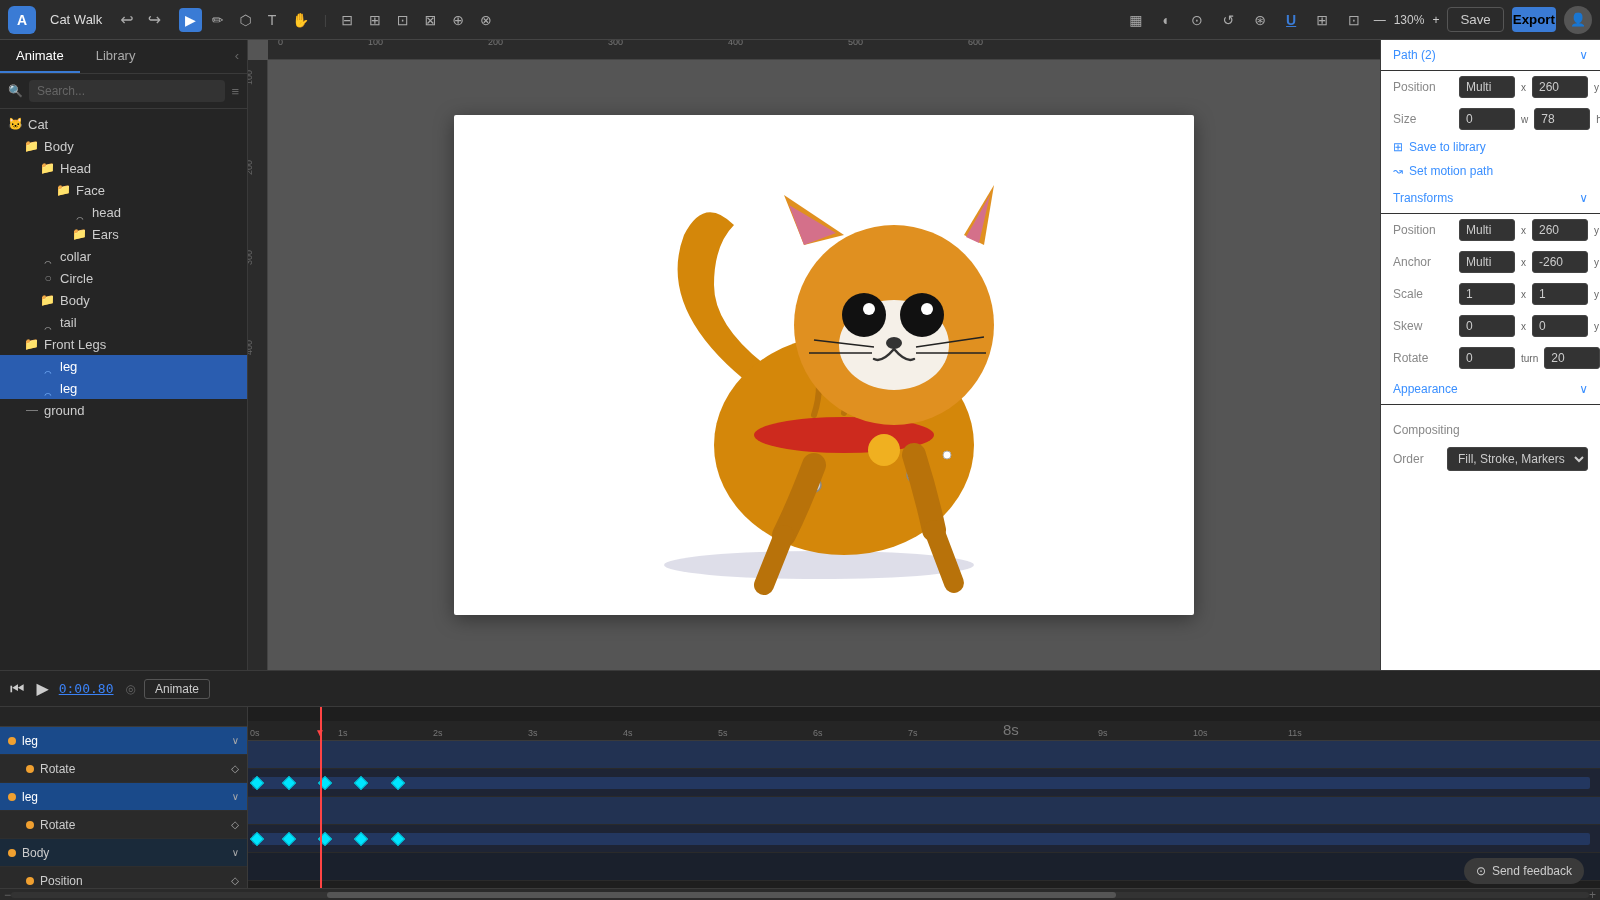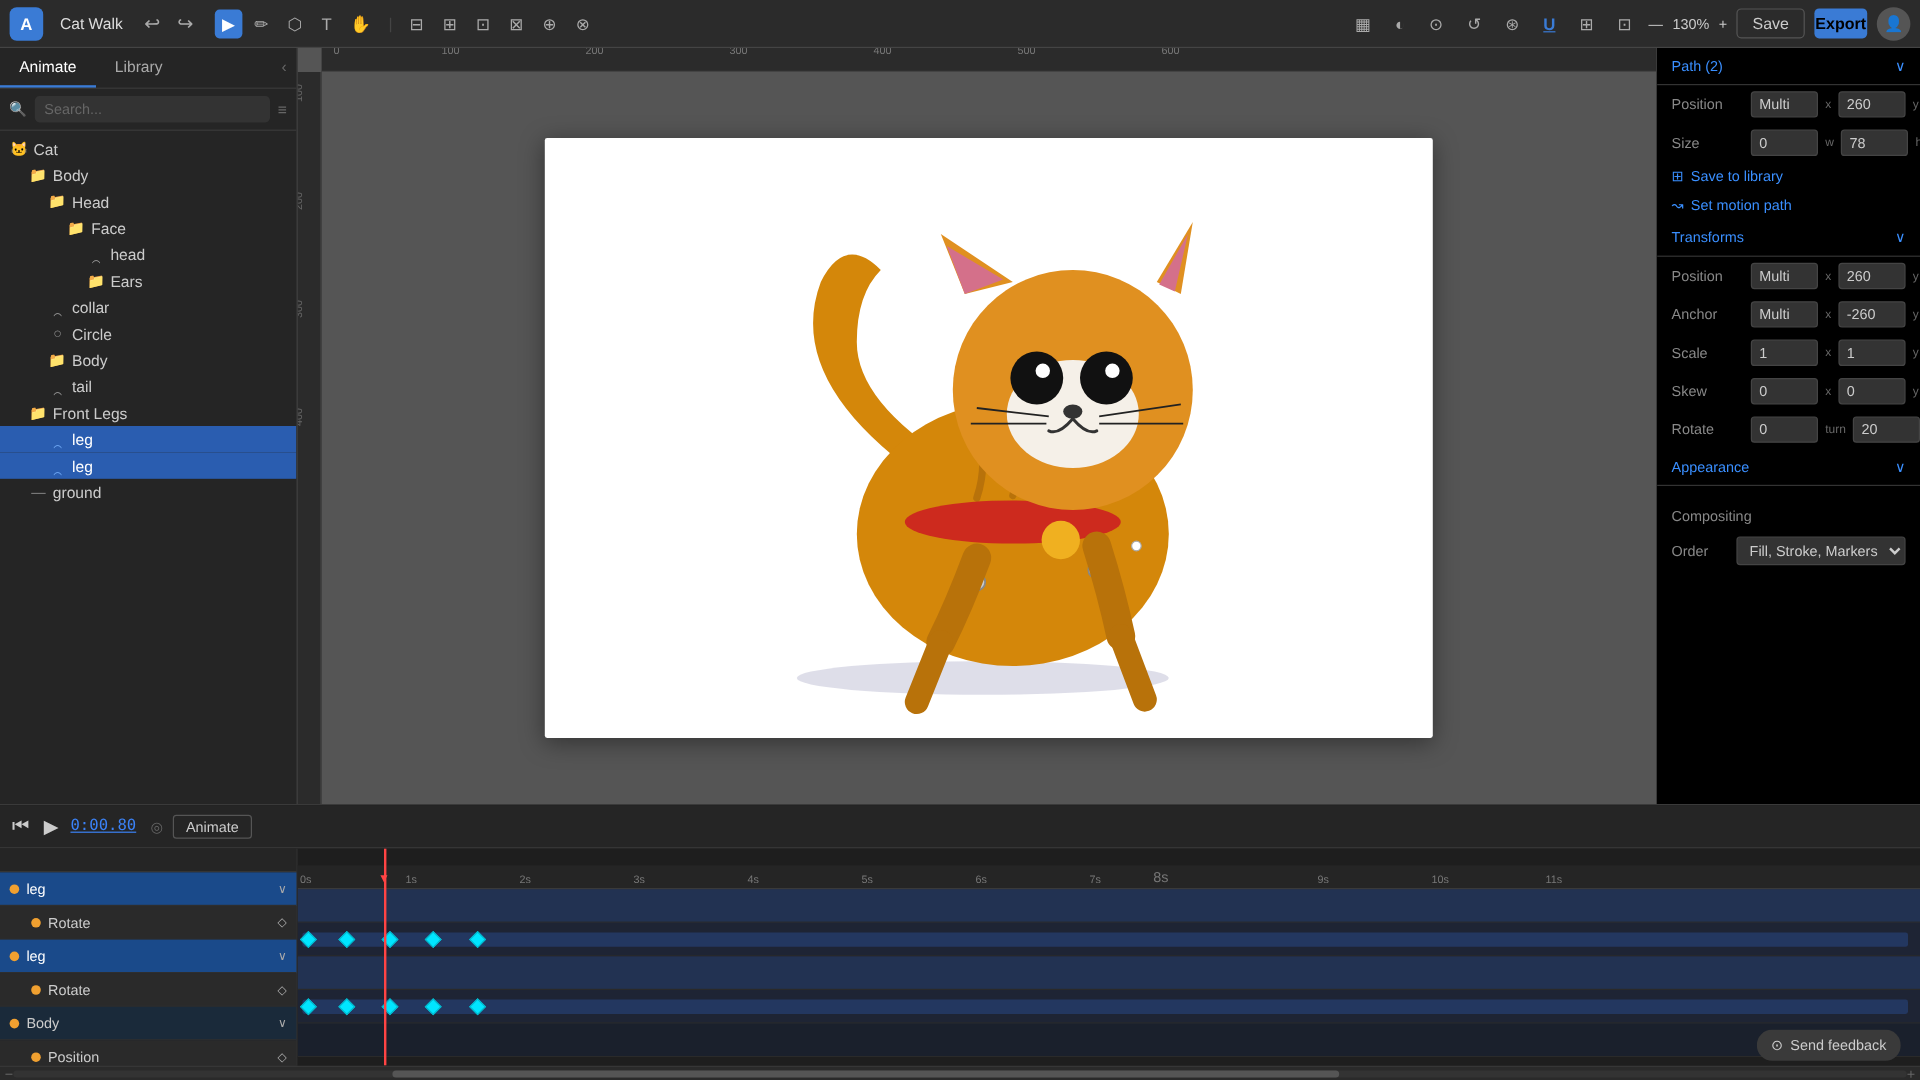--- a/index.html
+++ b/index.html
@@ -44,21 +44,21 @@
     .folder-icon { color: #e8a040; }
     .bone-icon { color: #aaa; }
 
     
     .canvas-area { flex: 1; background: #555; position: relative; overflow: hidden; }
     .ruler-top { height: 20px; background: #2b2b2b; border-bottom: 1px solid #444; display: flex; align-items: flex-end; padding-bottom: 2px; overflow: hidden; }
     .ruler-left { width: 20px; background: #2b2b2b; border-right: 1px solid #444; position: absolute; top: 20px; left: 0; bottom: 0; }
     .canvas-bg { width: 740px; height: 500px; background: #fff; position: relative; border-radius: 2px; box-shadow: 0 4px 20px rgba(0,0,0,0.4); }
 
     
-    .right-panel { width: 220px; background: #000000; border-left: 1px solid #3a3a3a; flex-shrink: 0; display: flex; flex-direction: column; overflow-y: auto; }
+    .right-panel { width: 220px; background: #ffffff; border-left: 1px solid #3a3a3a; flex-shrink: 0; display: flex; flex-direction: column; overflow-y: auto; }
 
     .section-header { display: flex; align-items: center; justify-content: space-between; padding: 8px 12px; cursor: pointer; font-size: 12px; color: #3a8fff; border-bottom: 1px solid #333; }
     .prop-row { display: flex; align-items: center; padding: 5px 12px; gap: 6px; }
     .prop-label { width: 60px; font-size: 12px; color: #888; flex-shrink: 0; }
     .prop-input { background: #333; border: 1px solid #444; color: #ccc; padding: 3px 6px; border-radius: 3px; font-size: 12px; width: 56px; }
     .prop-tag { font-size: 10px; color: #666; }
     .action-btn { display: flex; align-items: center; gap: 6px; padding: 5px 12px; cursor: pointer; color: #3a8fff; font-size: 12px; }
     .link-icon { font-size: 12px; }
     .compositing-label { padding: 6px 12px; font-size: 12px; color: #888; }
     .order-row { display: flex; align-items: center; padding: 4px 12px; gap: 6px; }
@@ -476,21 +476,21 @@
 
       <div style="height:20px;background:#252525;border-bottom:1px solid #3a3a3a;position:relative;display:flex;align-items:flex-end;padding-bottom:2px;margin-top:14px;">
         <span style="position:absolute;left:2px;font-size:9px;color:#777;">0s</span>
         <span style="position:absolute;left:90px;font-size:9px;color:#777;">1s</span>
         <span style="position:absolute;left:185px;font-size:9px;color:#777;">2s</span>
         <span style="position:absolute;left:280px;font-size:9px;color:#777;">3s</span>
         <span style="position:absolute;left:375px;font-size:9px;color:#777;">4s</span>
         <span style="position:absolute;left:470px;font-size:9px;color:#777;">5s</span>
         <span style="position:absolute;left:565px;font-size:9px;color:#777;">6s</span>
         <span style="position:absolute;left:660px;font-size:9px;color:#777;">7s</span>
-        <span style="position:absolute;left:713px;font-size:12px;color:#777;">8s</span>
+        <span style="position:absolute;left:755px;font-size:15px;color:#777;">8s</span>
         <span style="position:absolute;left:850px;font-size:9px;color:#777;">9s</span>
         <span style="position:absolute;left:945px;font-size:9px;color:#777;">10s</span>
         <span style="position:absolute;left:1040px;font-size:9px;color:#777;">11s</span>
       </div>
 
       <div style="position:absolute;top:0;left:72px;bottom:0;width:2px;background:#ff4444;z-index:20;pointer-events:none;">
         <div style="position:absolute;top:20px;left:-5px;font-size:10px;color:#ff4444;">▼</div>
       </div>
 
       <div style="height:28px;background:rgba(42,90,180,0.35);border-bottom:1px solid #2a2a2a;position:relative;">

